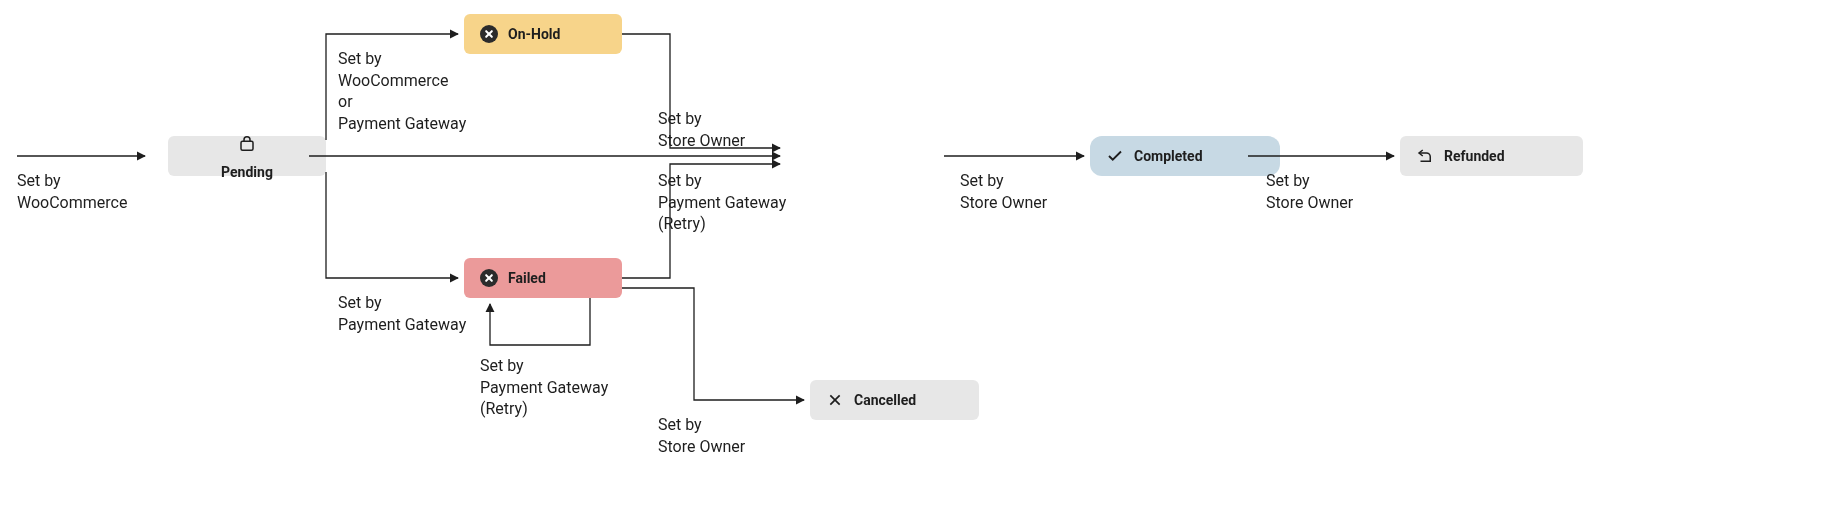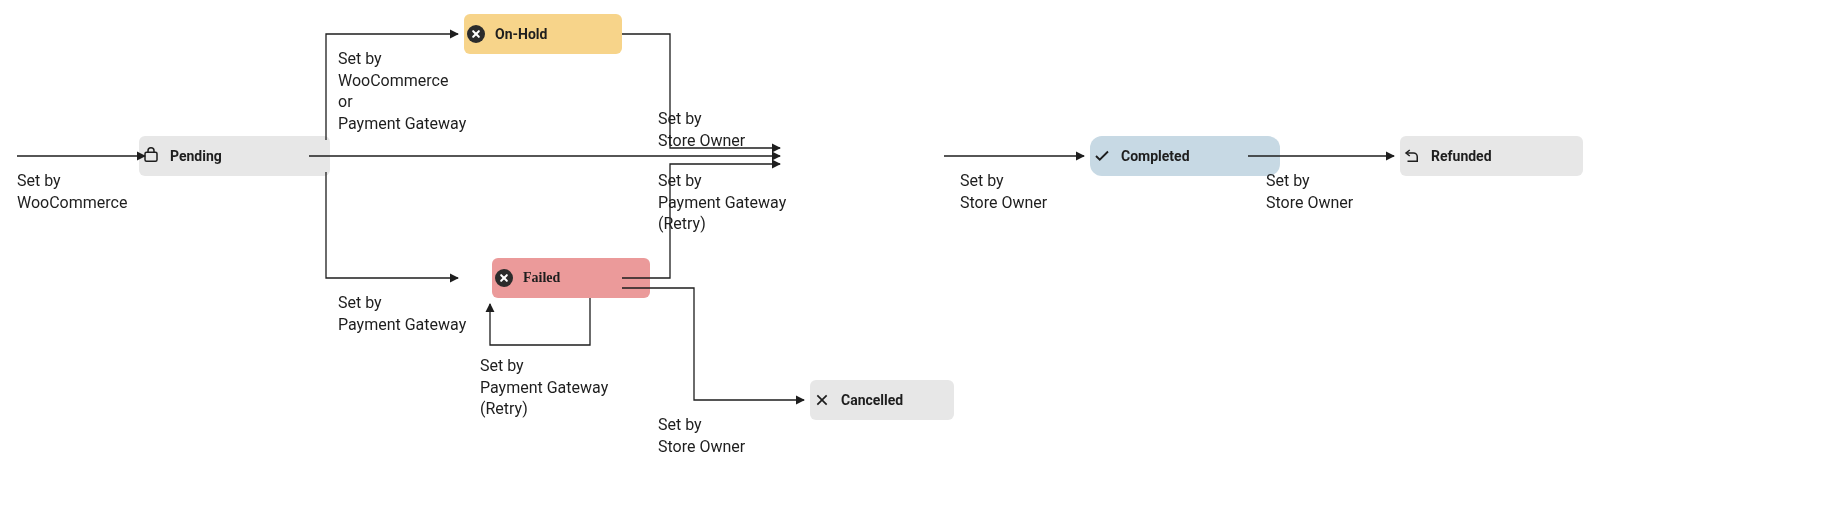--- a/index.html
+++ b/index.html
@@ -1,72 +1,72 @@
 <!DOCTYPE html>
 <html><head>
 <meta charset="utf-8">
 <style>
   html,body{margin:0;padding:0;background:#fff;font-family:-apple-system,BlinkMacSystemFont,"Segoe UI",Roboto,Helvetica,Arial,sans-serif;color:#1e1e1e;}
   .canvas{position:relative;width:1837px;height:505px;}
-  .node{position:absolute;display:flex;align-items:center;gap:10px;height:40px;padding:0 3px;border-radius:6px;font-weight:700;font-size:14px;box-sizing:border-box;}
+  .node{position:absolute;display:flex;align-items:center;gap:10px;height:40px;padding:0 16px;border-radius:6px;font-weight:700;font-size:14px;box-sizing:border-box;}
   .node .icon{width:18px;height:18px;flex:0 0 18px;display:flex;align-items:center;justify-content:center;}
   .pending{background:#e7e7e7;}
   .onhold{background:#f7d48a;}
   .failed{background:#eb9a9a;}
   .processing{background:#b7dfb3;}
   .completed{background:#c7d9e4;}
   .cancelled{background:#e7e7e7;}
   .refunded{background:#e7e7e7;}
   .edge-label{position:absolute;font-size:16px;line-height:1.35;color:#1e1e1e;}
   svg.arrows{position:absolute;left:0;top:0;width:1837px;height:505px;pointer-events:none;}
   .arrow{stroke:#1e1e1e;stroke-width:1.3;fill:none;}
   .arrowhead{fill:#1e1e1e;}
   .circ-x{width:18px;height:18px;border-radius:50%;background:#2b2b2b;position:relative;}
   .circ-x::before,.circ-x::after{content:"";position:absolute;left:4px;top:8px;width:10px;height:2px;background:#fff;border-radius:1px;}
   .circ-x::before{transform:rotate(45deg);} .circ-x::after{transform:rotate(-45deg);}
 </style>
 </head>
 <body>
 <div class="canvas">
 
-<div class="node pending" style="left:139px;top:136px;width:191px;">
+<div class="node pending" style="left:168px;top:136px;width:158px;flex-direction:column;">
   <span class="icon">
     <svg viewBox="0 0 24 24" width="18" height="18" fill="none" stroke="#1e1e1e" stroke-width="2">
           <rect x="4" y="7" width="16" height="12" rx="2"></rect>
           <path d="M8 7V5a4 4 0 0 1 8 0v2"></path>
         </svg>
   </span>
   <span>Pending</span>
 </div>
 
 <div class="node onhold" style="left:464px;top:14px;width:158px;">
   <span class="icon">
         <span class="circ-x"></span>
       </span>
   <span>On-Hold</span>
 </div>
 
-<div class="node failed" style="left:492px;top:258px;width:158px;font-family:Liberation Serif, serif;">
+<div class="node failed" style="left:464px;top:258px;width:158px;">
   <span class="icon">
         <span class="circ-x"></span>
       </span>
   <span>Failed</span>
 </div>
 
 
 <div class="node completed" style="left:1090px;top:136px;width:190px;border-radius:12px;">
   <span class="icon">
     <svg viewBox="0 0 24 24" width="18" height="18" fill="none" stroke="#1e1e1e" stroke-width="2.5">
           <path d="M4 12l5 5L20 6"></path>
         </svg>
   </span>
   <span>Completed</span>
 </div>
 
-<div class="node cancelled" style="left:810px;top:380px;width:144px;">
+<div class="node cancelled" style="left:810px;top:380px;width:169px;">
   <span class="icon">
     <svg viewBox="0 0 24 24" width="16" height="16" fill="none" stroke="#1e1e1e" stroke-width="2.5">
           <path d="M5 5l14 14M19 5L5 19"></path>
         </svg>
   </span>
   <span>Cancelled</span>
 </div>
 
 <div class="node refunded" style="left:1400px;top:136px;width:183px;">
   <span class="icon">

